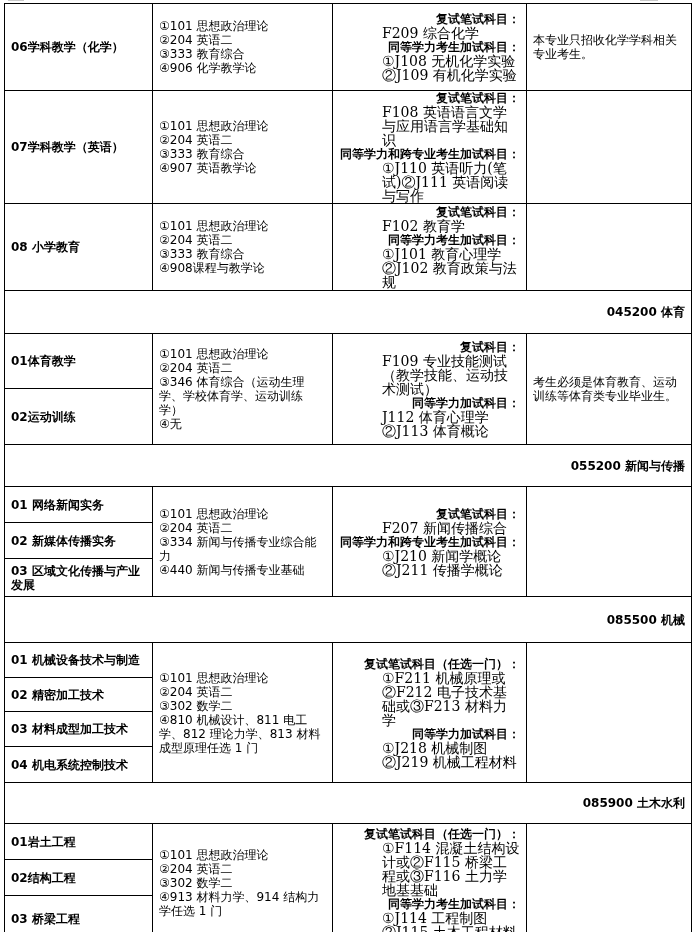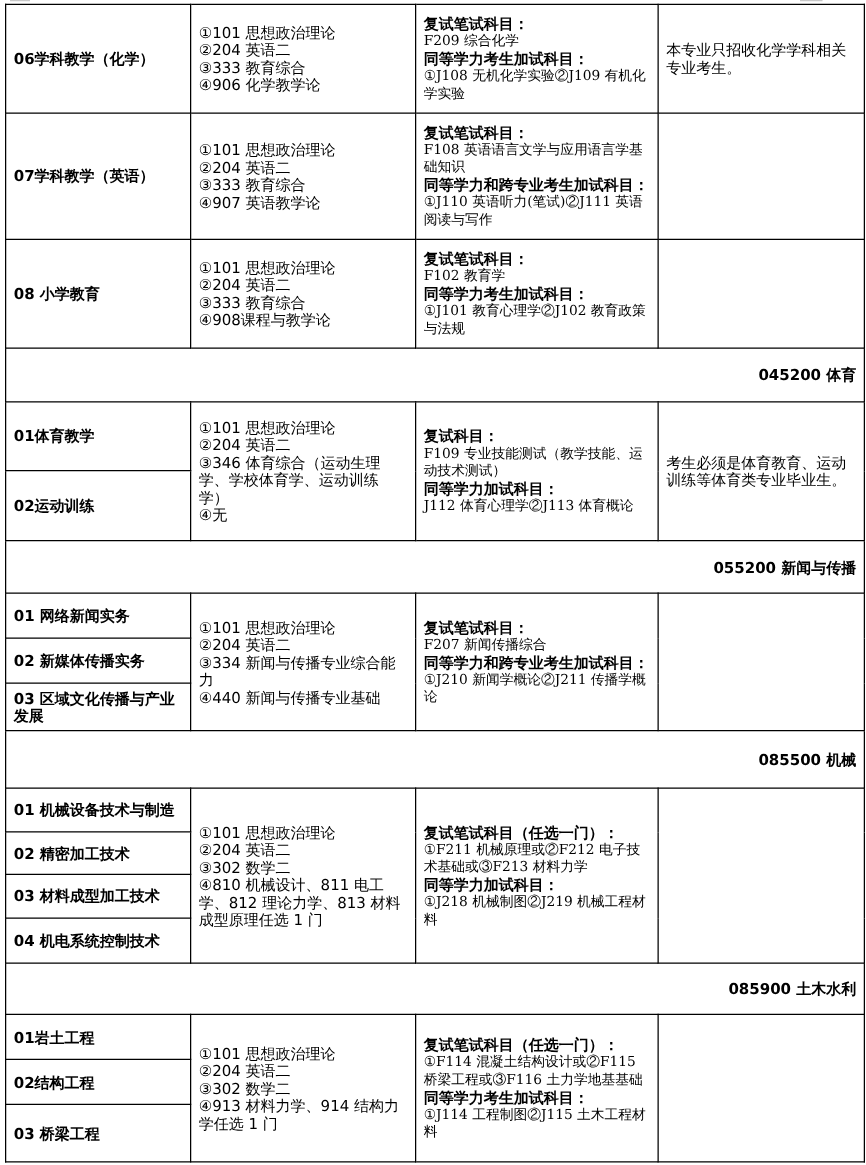--- a/index.html
+++ b/index.html
@@ -8,22 +8,22 @@
   .topmark { position:absolute; top:0; height:1px; background:#c8c8c8; }
   table.grid { position:absolute; left:4px; top:3px; border-collapse:collapse;
                table-layout:fixed; width:687px; }
   table.grid td { border:1.5px solid #000; vertical-align:middle; padding:0 6px;
                   font-size:12px; line-height:14px; }
   td.c1 { width:135px;font-weight:bold; }
   td.c2 { width:167px;margin-left:38px; }
   td.c3 { width:181px; }
   td.c4 { width:152px; }
   .line { display:block; white-space:normal; }
-  .b { font-weight:bold; }
-  .mono { font-family:"DejaVu Serif", "Liberation Serif", serif; font-size:11px; }
+  .b { font-weight:bold;text-align:right; }
+  .mono { font-family:"DejaVu Serif", "Liberation Serif", serif; font-size:14px;margin-left:43px; }
   td.section { font-weight:bold; font-size:13px; height:40px; padding-left:6px;text-align:right; }
   td.note { font-size:12.5px; line-height:15px; padding-left:6px; }
 </style>
 </head>
 <body>
 
 <div class="topmark" style="left:8px;width:16px;"></div>
 <div class="topmark" style="left:640px;width:18px;"></div>
 
 <table class="grid">

